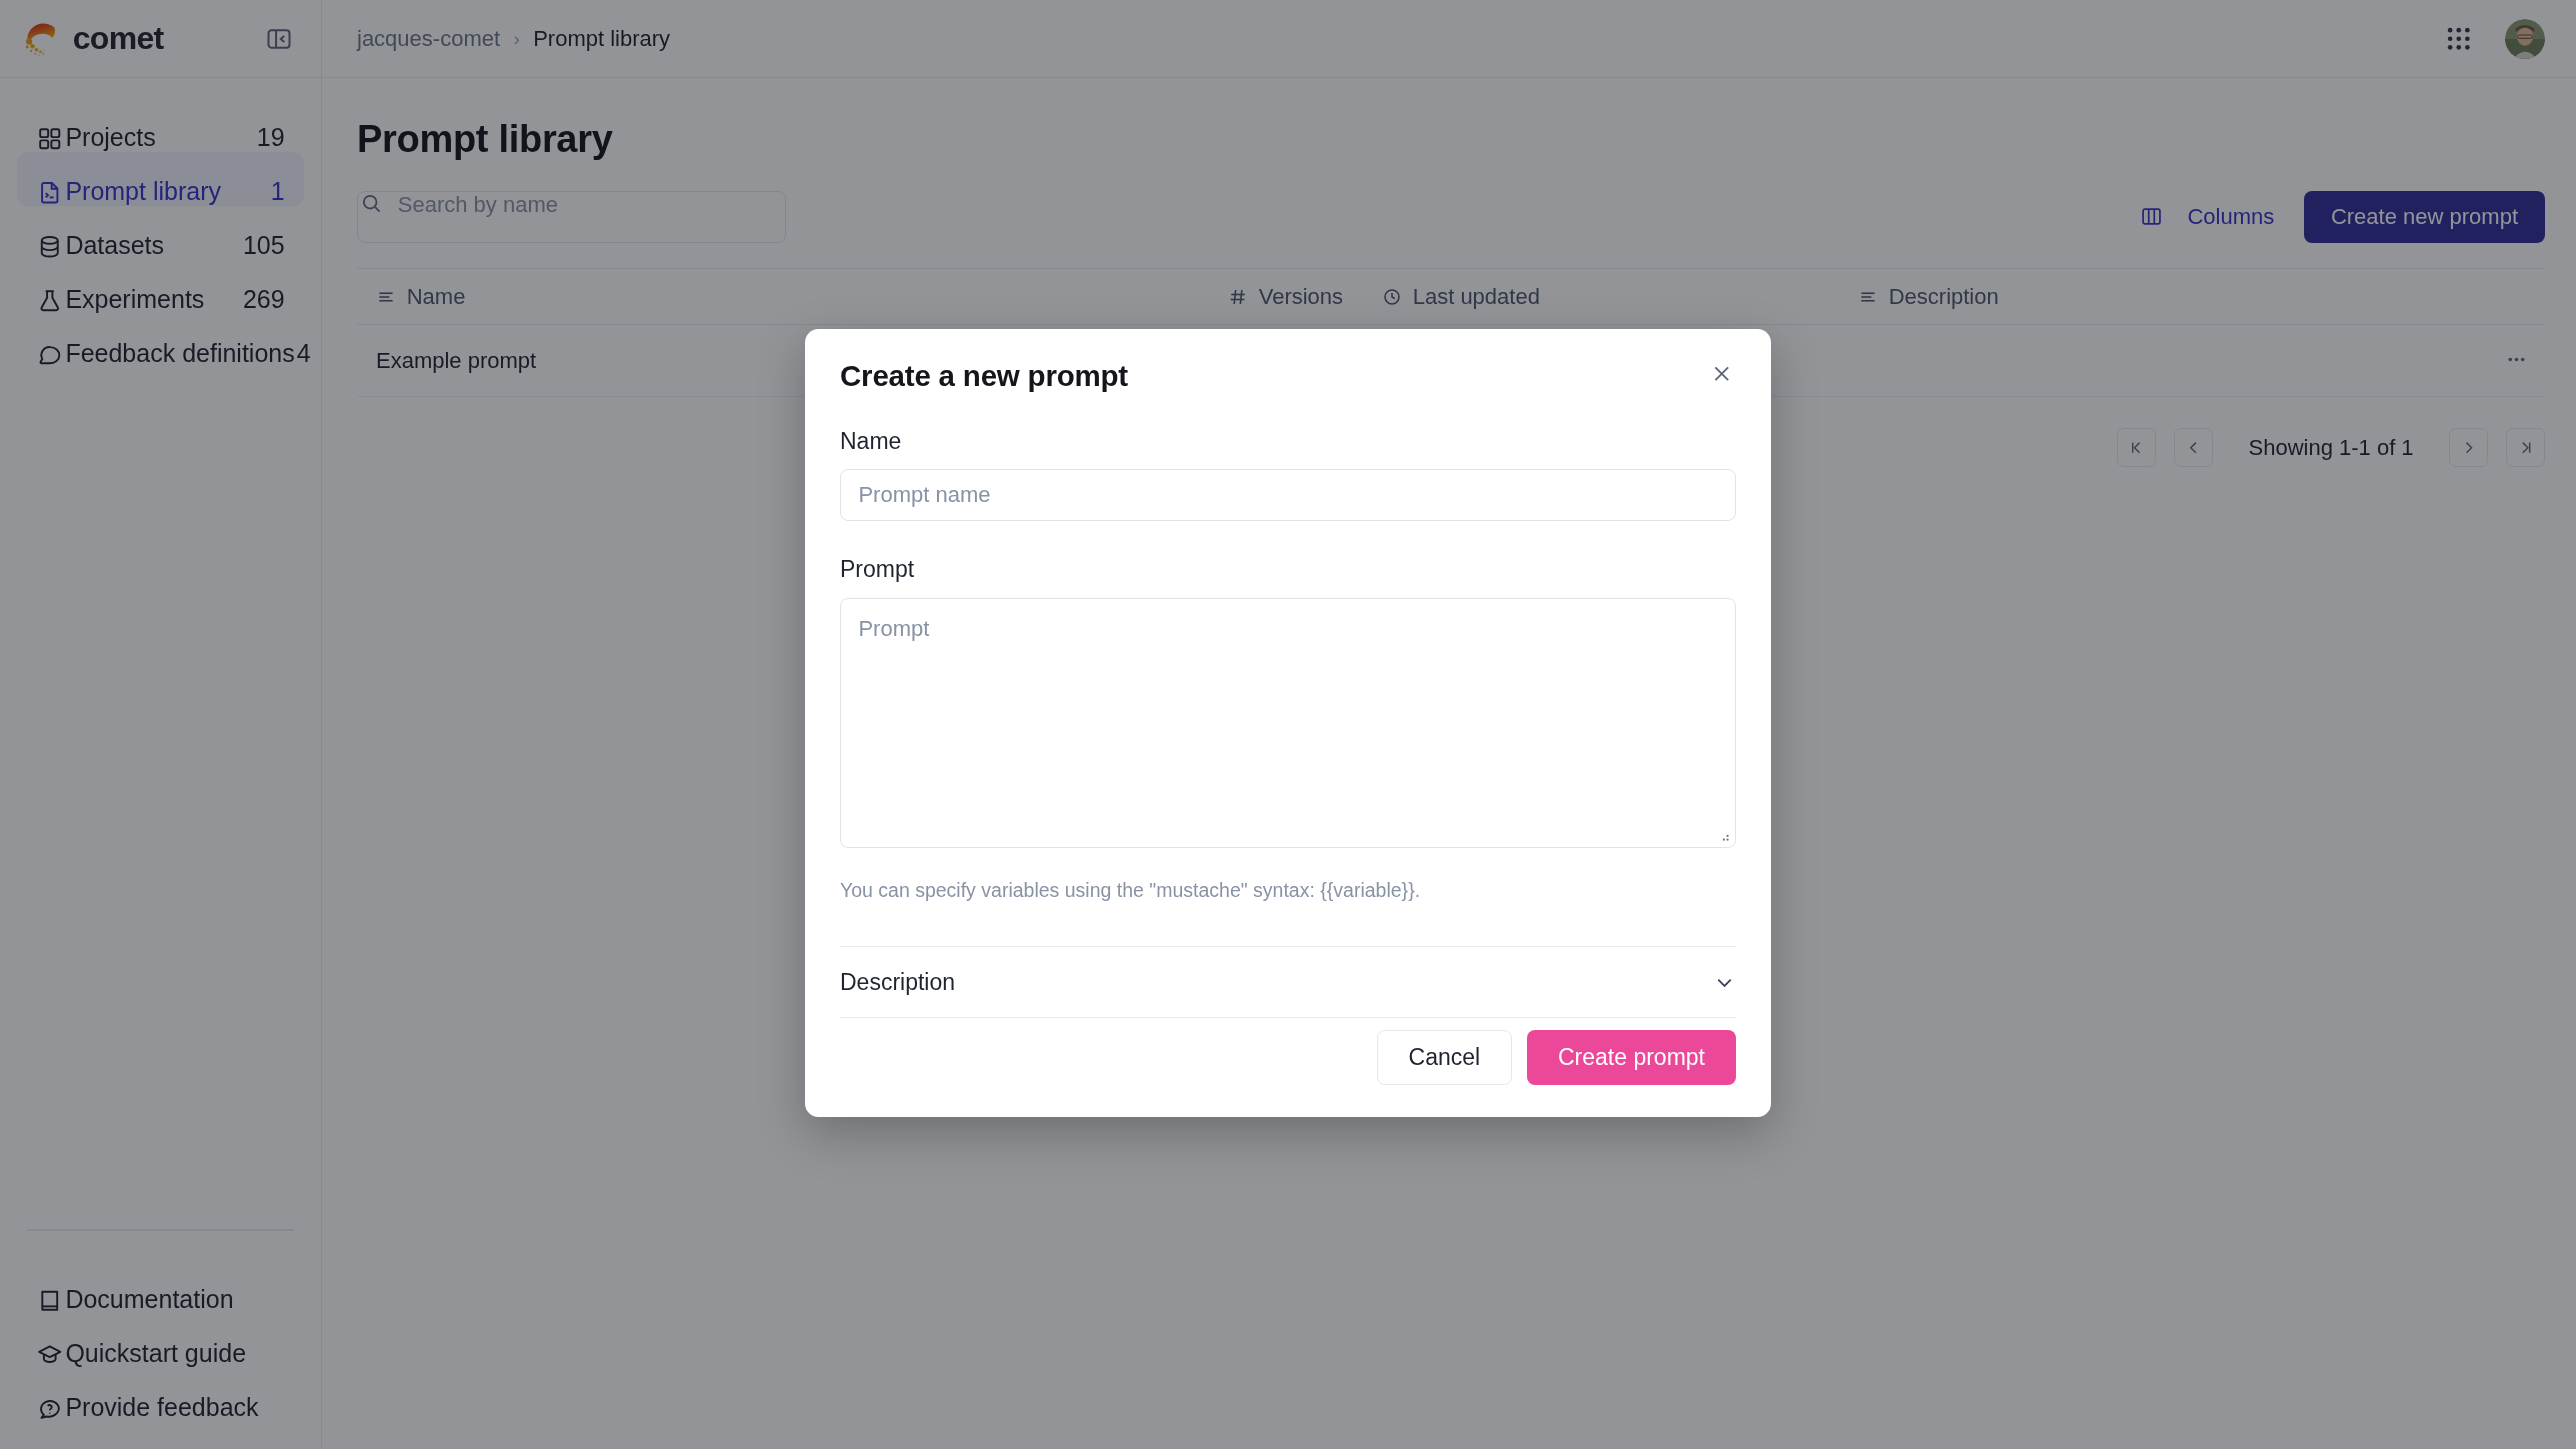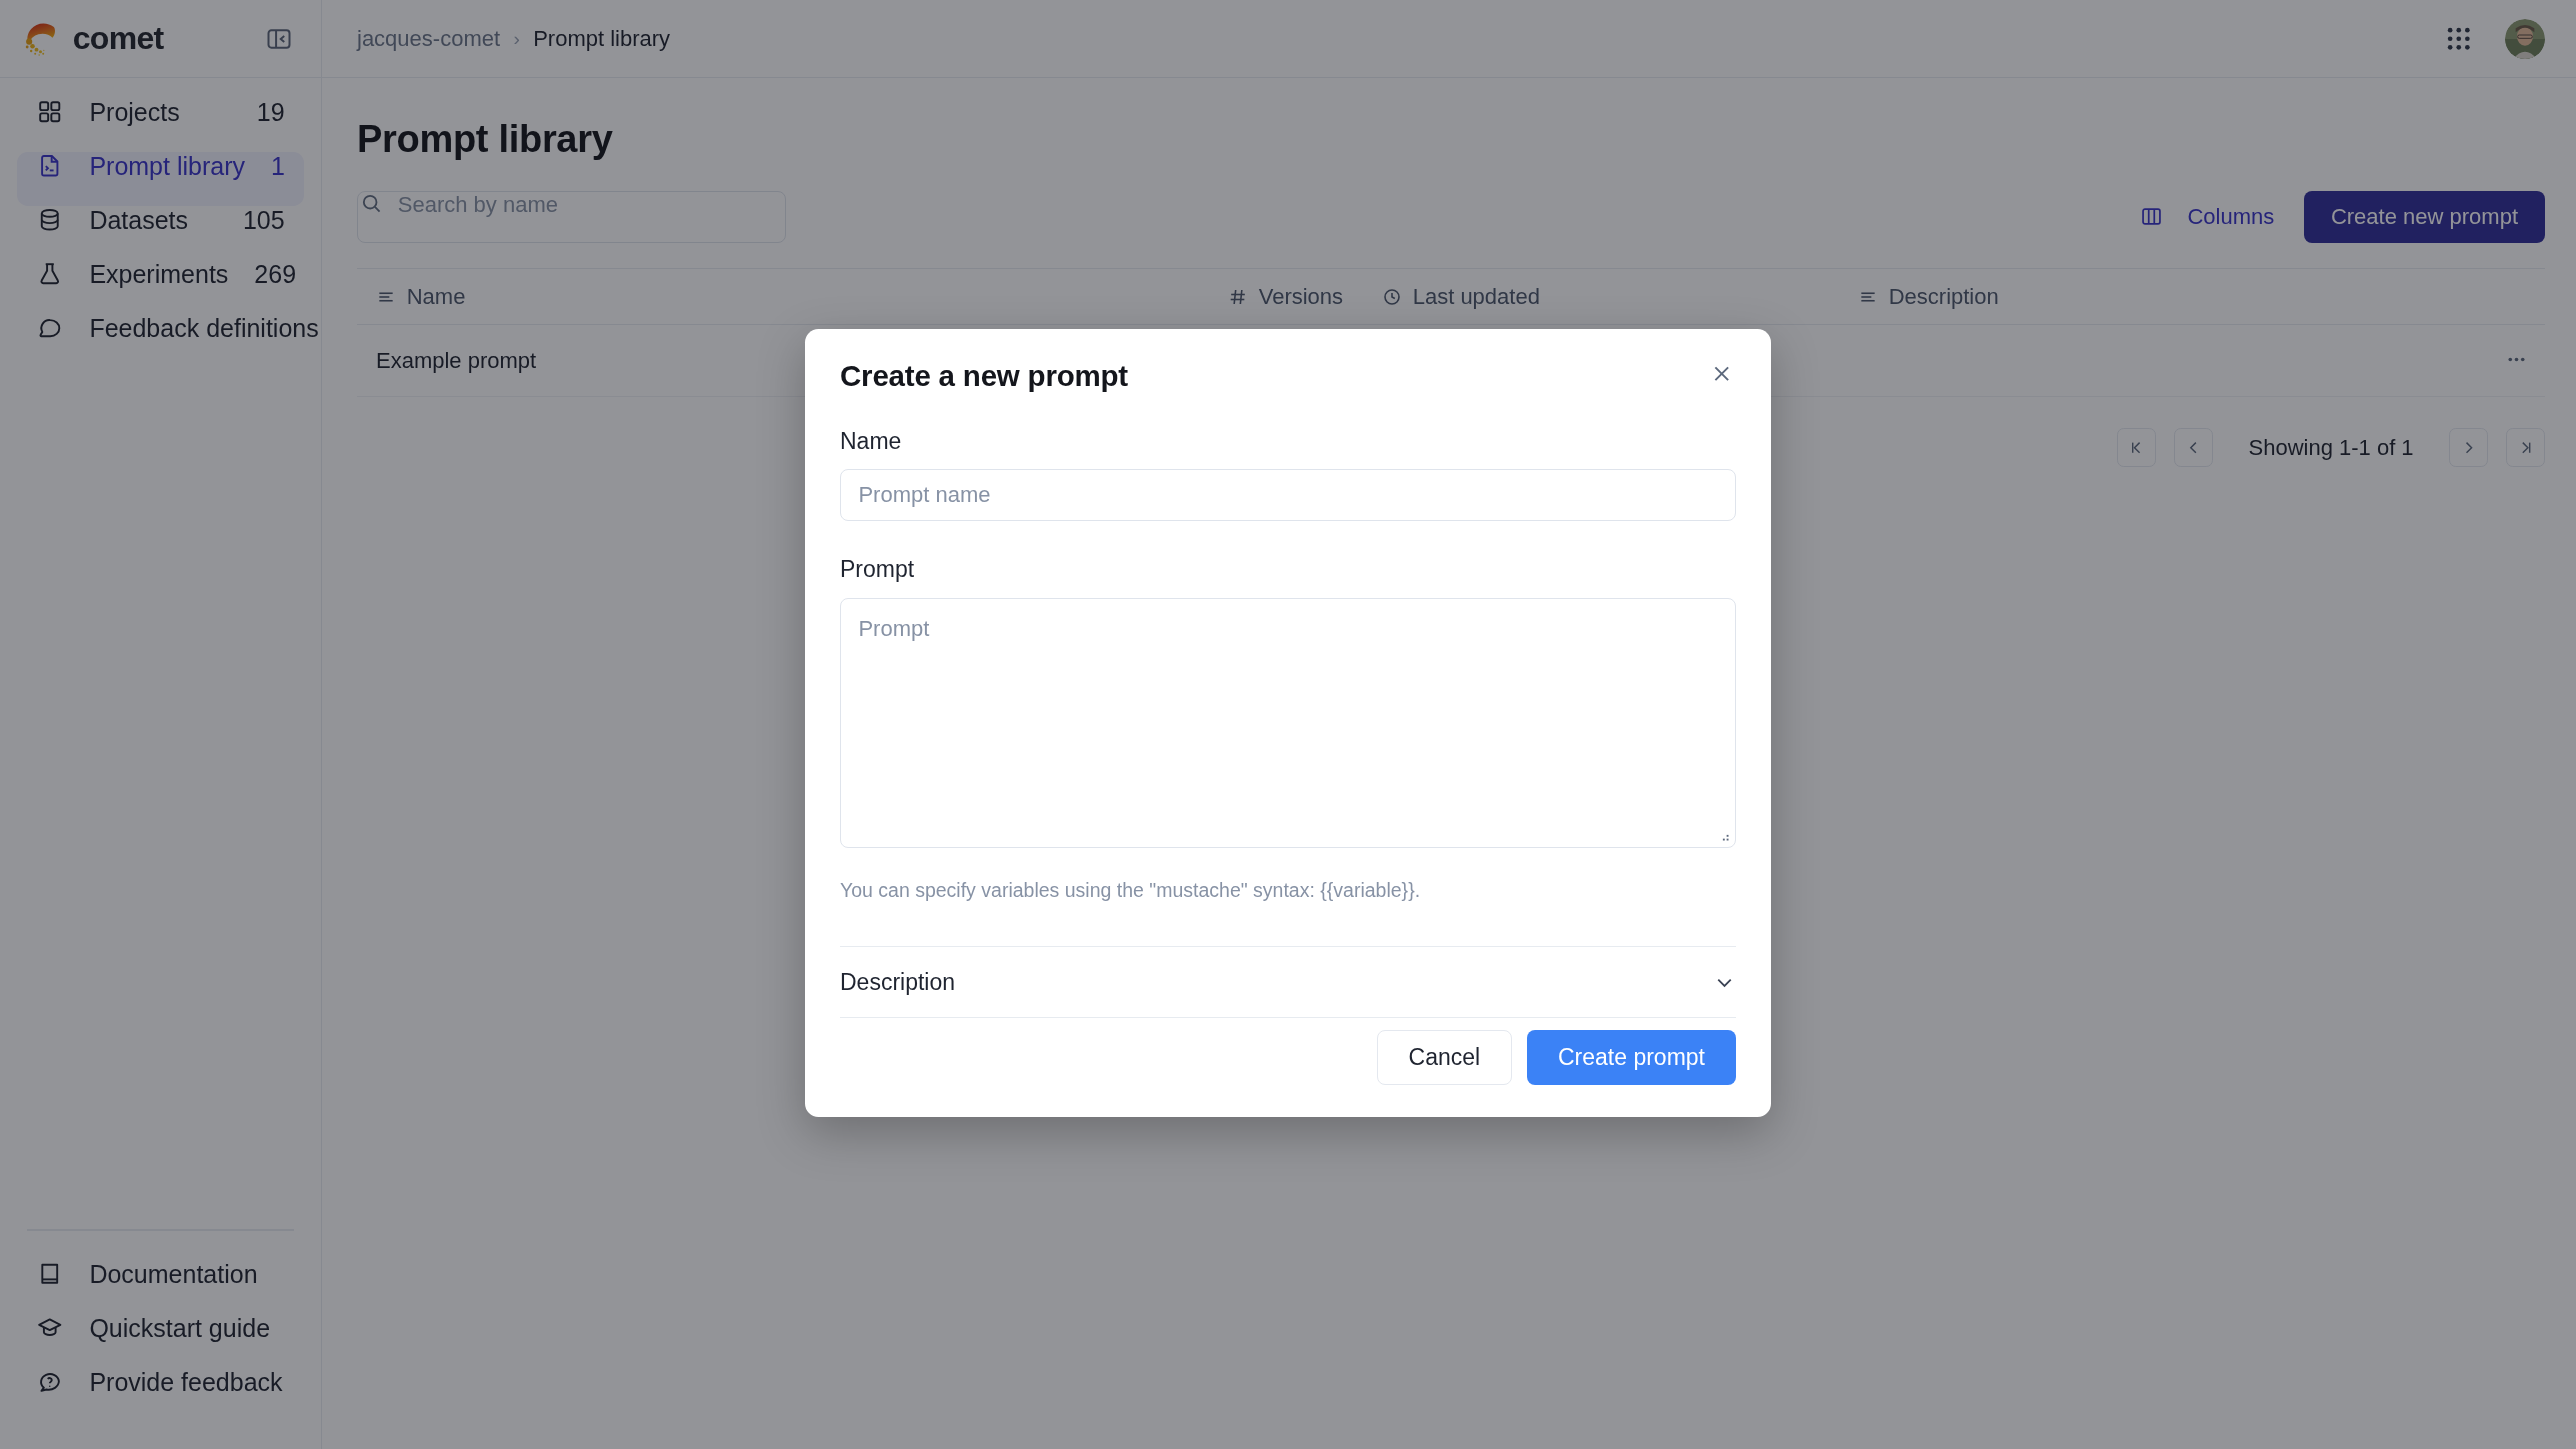--- a/index.html
+++ b/index.html
@@ -33,24 +33,24 @@
   }
   .collapse-btn {
     width: 31px; height: 31px; flex: none;
     display: flex; align-items: center; justify-content: center;
     border-radius: 4px;
   }
 
   .nav-main { padding: 20px 17.4px 0 17.4px; flex: 1; }
   .nav-item {
     height: 54px;
-    display: flex; align-items: flex-start;
+    display: flex; align-items: flex-end;
     padding: 0 19px;
     border-radius: 10.7px;
-    gap: 26px;
+    gap: 2px;
     color: #1f2430;
   }
   .nav-item .nav-icon { width: 27px; height: 27px; flex: none;
     display: flex; align-items: center; justify-content: center; }
   .nav-item .nav-label { font-size: 25px; flex: 1; white-space: nowrap; }
   .nav-item .nav-count { font-size: 25px; }
   .nav-item.active { background: #f1f2fe; }
   .nav-item.active .nav-label,
   .nav-item.active .nav-count { color: #3a34c9; }
 
@@ -202,21 +202,21 @@
     display: flex; justify-content: flex-end; align-items: center; gap: 14.8px;
   }
   .btn-cancel {
     height: 55px; padding: 0 31px; border-radius: 8px;
     border: 1.3px solid #e4e8ef; background: #ffffff;
     font-size: 23px; color: #1f2430;
     display: flex; align-items: center; justify-content: center;
   }
   .btn-submit {
     height: 55px; padding: 0 31px; border-radius: 8px;
-    background: #3b82f6; color: #ffffff; font-size: 23px;
+    background: #ec4899; color: #ffffff; font-size: 23px;
     display: flex; align-items: center; justify-content: center;
   }
 </style>
 </head>
 <body>
 
 <div id="app">
 
   <div class="sidebar">
     <div class="sidebar-top">

